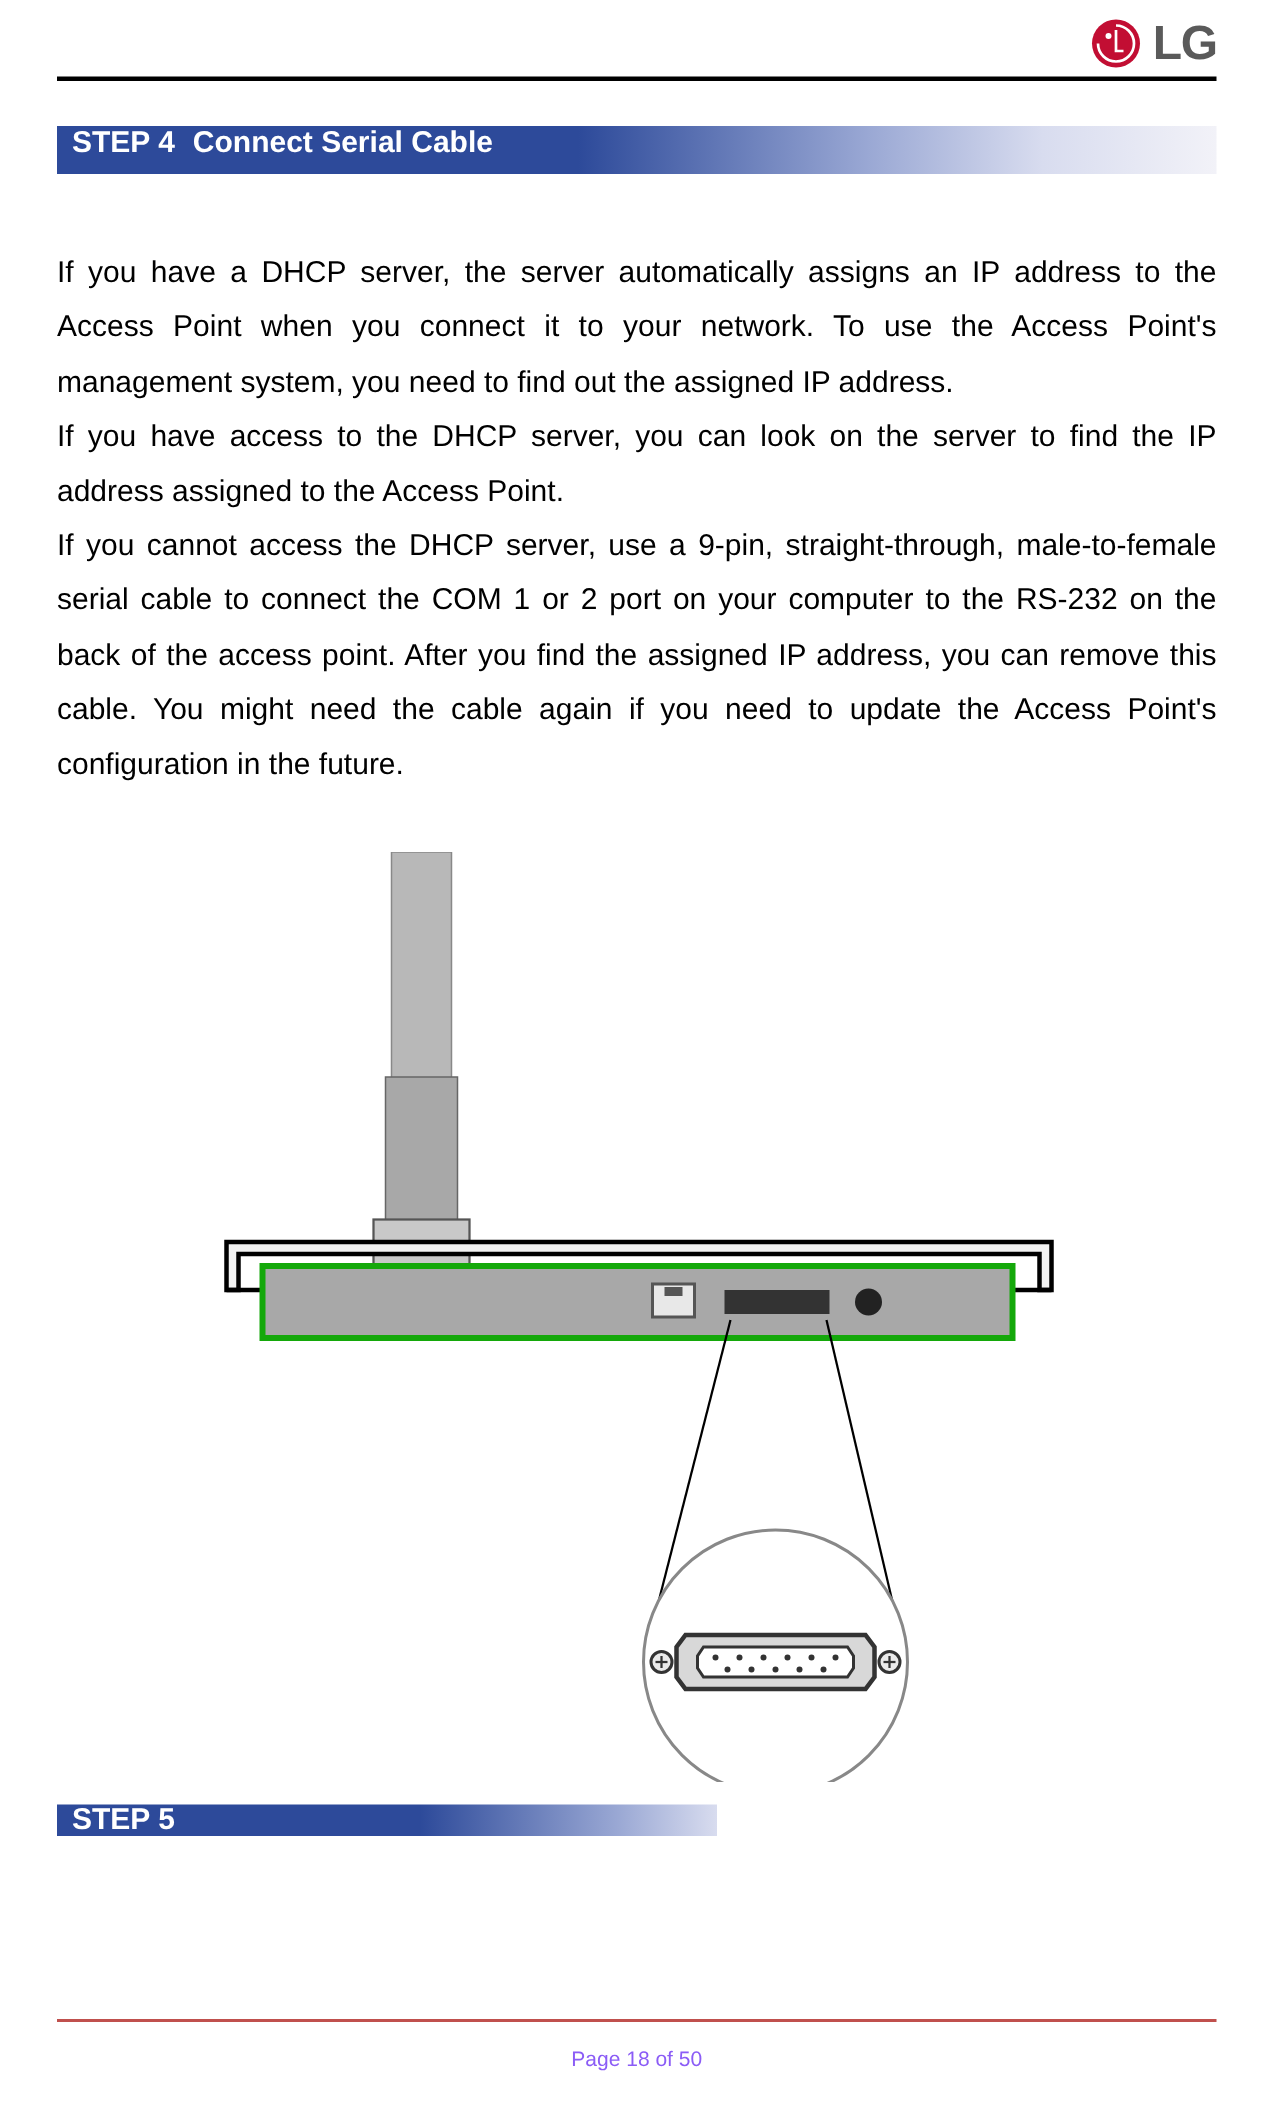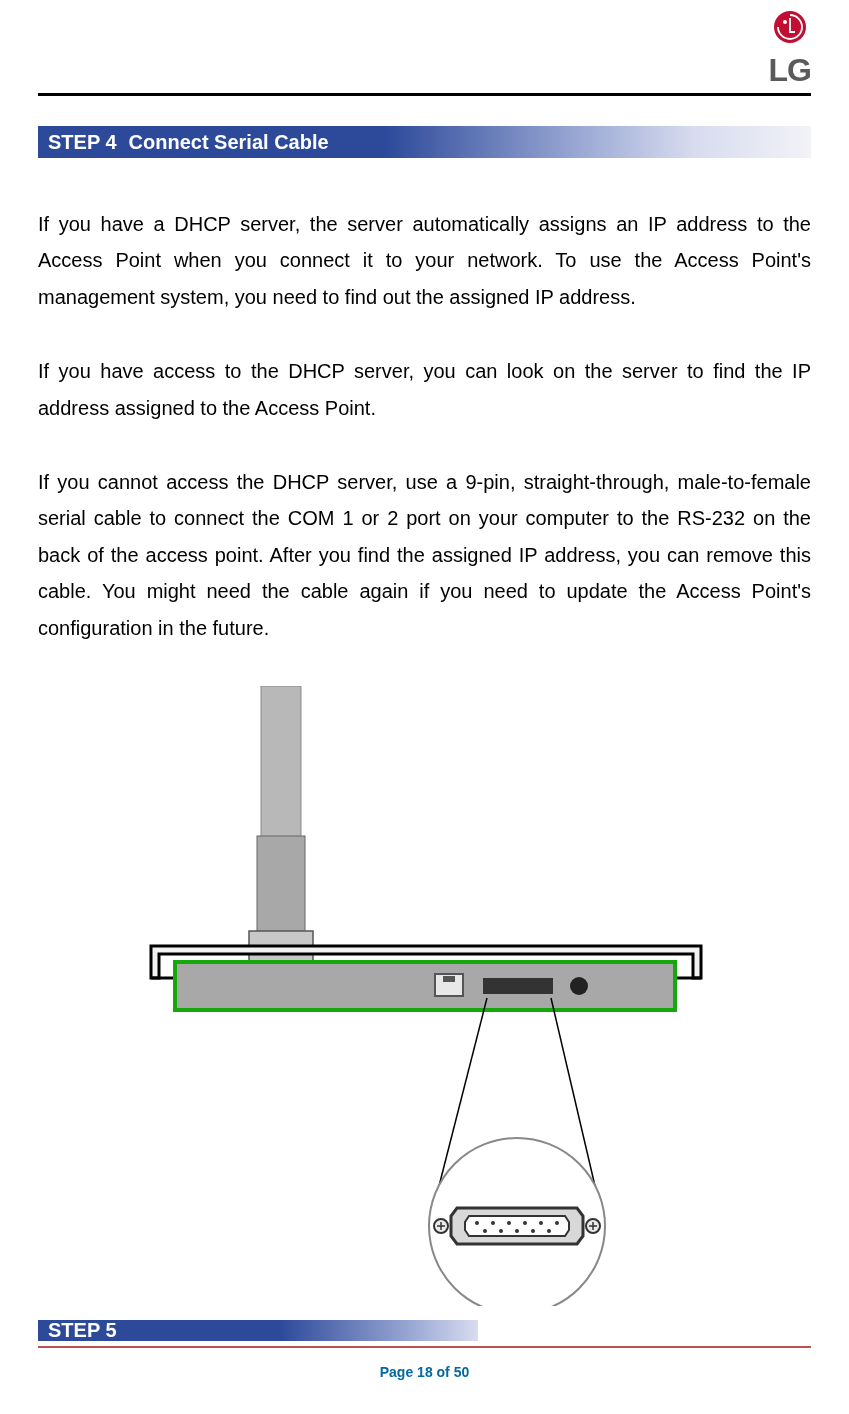--- a/index.html
+++ b/index.html
@@ -26,32 +26,31 @@
     }
     .header-rule {
       height: 3px;
       background: #000;
       margin-bottom: 30px;
     }
     .logo {
       display: flex;
       align-items: center;
       gap: 8px;
-      flex-direction: column;
     }
     .logo-text {
       font-size: 32px;
       font-weight: bold;
       color: #5a5a5a;
       letter-spacing: -1px;
     }
     .step-banner {
       height: 32px;
       display: flex;
-      align-items: center;
+      align-items: flex-start;
       background: linear-gradient(to right, #2d4a9a 0%, #2d4a9a 45%, #9aa8d4 70%, #d8dcef 85%, #f2f2f8 100%);
       color: #fff;
       font-size: 20px;
       font-weight: bold;
       padding-left: 10px;
       margin-bottom: 48px;
       margin-top: 24px;
     }
     .step-banner-narrow {
       height: 21px;
@@ -67,21 +66,20 @@
     }
     .step-num {
       margin-right: 12px;
     }
     .body-text {
       font-size: 20px;
       line-height: 1.82;
       color: #000;
       text-align: justify;
       text-justify: inter-word;
-      margin-top: 38px;
     }
     .illustration {
       width: 560px;
       margin: 40px auto 0 auto;
       position: relative;
     }
     .footer-rule {
       position: absolute;
       left: 38px;
       right: 38px;
@@ -89,22 +87,21 @@
       height: 2px;
       background: #c0504d;
     }
     .page-num {
       position: absolute;
       bottom: 34px;
       left: 0;
       right: 0;
       text-align: center;
       font-size: 14px;
-      color: #0369a1;
-      font-weight: bold;
+      color: #8b5cf6;
     }
   </style>
 </head>
 <body>
 
 <div class="page">
   <div class="header">
     <div class="logo">
       <svg width="34" height="34" viewBox="0 0 34 34">
         <circle cx="17" cy="17" r="16" fill="#c20e33"></circle>

